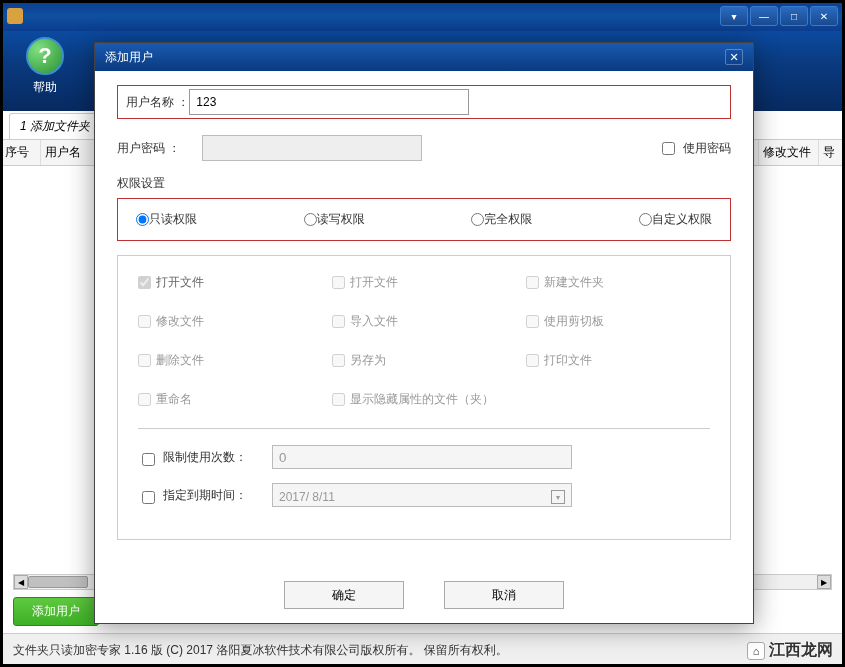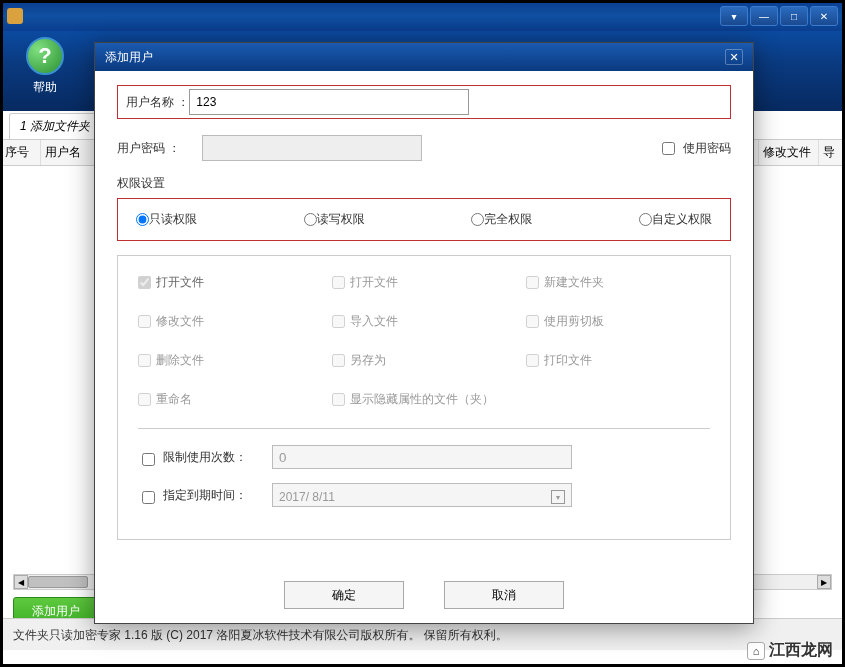--- a/index.html
+++ b/index.html
@@ -27,21 +27,21 @@
 .th-user { width:55px;}
 .th-spacer { flex:1; border-right:none;}
 .th-mod { width:60px;}
 .th-exp { width:25px; border-right:none;}
 .bottom-bar { position:absolute; bottom:40px; left:12px; right:12px; height:30px; display:flex; align-items:center;}
 .scrollbar-h { position:absolute; bottom:76px; left:12px; right:12px; height:16px; background:#f0f0f0; border:1px solid #ccc;}
 .scrollbar-h .thumb { position:absolute; left:14px; top:1px; width:60px; height:12px; background:#c0c0c0; border:1px solid #999; border-radius:2px;}
 .scrollbar-h .arr { position:absolute; top:0; width:14px; height:14px; background:#ddd; border:1px solid #aaa; display:flex; align-items:center; justify-content:center; font-size:8px;}
 .scrollbar-h .arr.l{left:0;} .scrollbar-h .arr.r{right:0;}
 .btn-green { background: linear-gradient(to bottom, #5ec93f, #3db025); color:#fff; border:1px solid #2a8a18; padding:5px 18px; font-size:12px; border-radius:3px; cursor:pointer;}
-.status-bar { position:absolute; bottom:16px; left:0; right:0; height:32px; padding:8px 12px; font-size:12px; color:#333; background:#f0f0f0; border-top:1px solid #ccc;}
+.status-bar { position:absolute; bottom:1px; left:0; right:0; height:32px; padding:8px 12px; font-size:12px; color:#333; background:#f0f0f0; border-top:1px solid #ccc;}
 .watermark { position:absolute; bottom:6px; right:12px; font-size:16px; color:#333; font-weight:bold; display:flex; align-items:center; gap:4px; text-shadow:0 0 2px #fff;}
 .watermark .house { width:18px; height:18px; background:#fff; border:1px solid #aaa; border-radius:3px; display:flex; align-items:center; justify-content:center; font-size:11px;}
 
 
 .dialog { position:absolute; top:42px; left:94px; width:660px; height:582px; background:#fff; border:1px solid #444; box-shadow:0 4px 25px rgba(0,0,0,0.4); z-index:10;}
 .dlg-title { height:28px; background: linear-gradient(to bottom, #1a5ab0, #0a3a80); color:#fff; font-size:12px; display:flex; align-items:center; padding:0 10px;}
 .dlg-title .spacer{flex:1;}
 .dlg-close { width:18px; height:16px; display:flex; align-items:center; justify-content:center; cursor:pointer; font-size:11px; color:#fff; border:1px solid rgba(255,255,255,0.3); border-radius:2px;}
 .dlg-body { padding:14px 22px; font-size:12px; color:#333;}
 .row { display:flex; align-items:center; margin-bottom:14px;}

